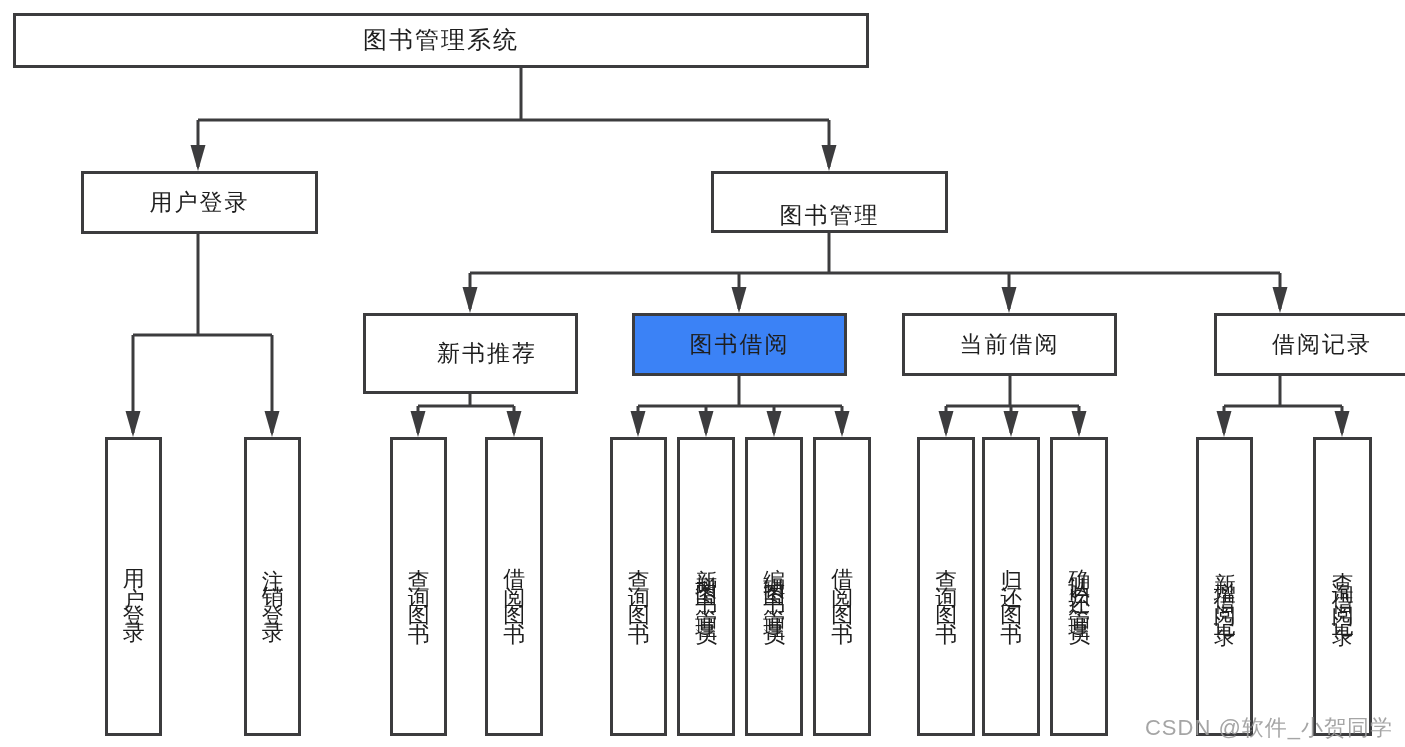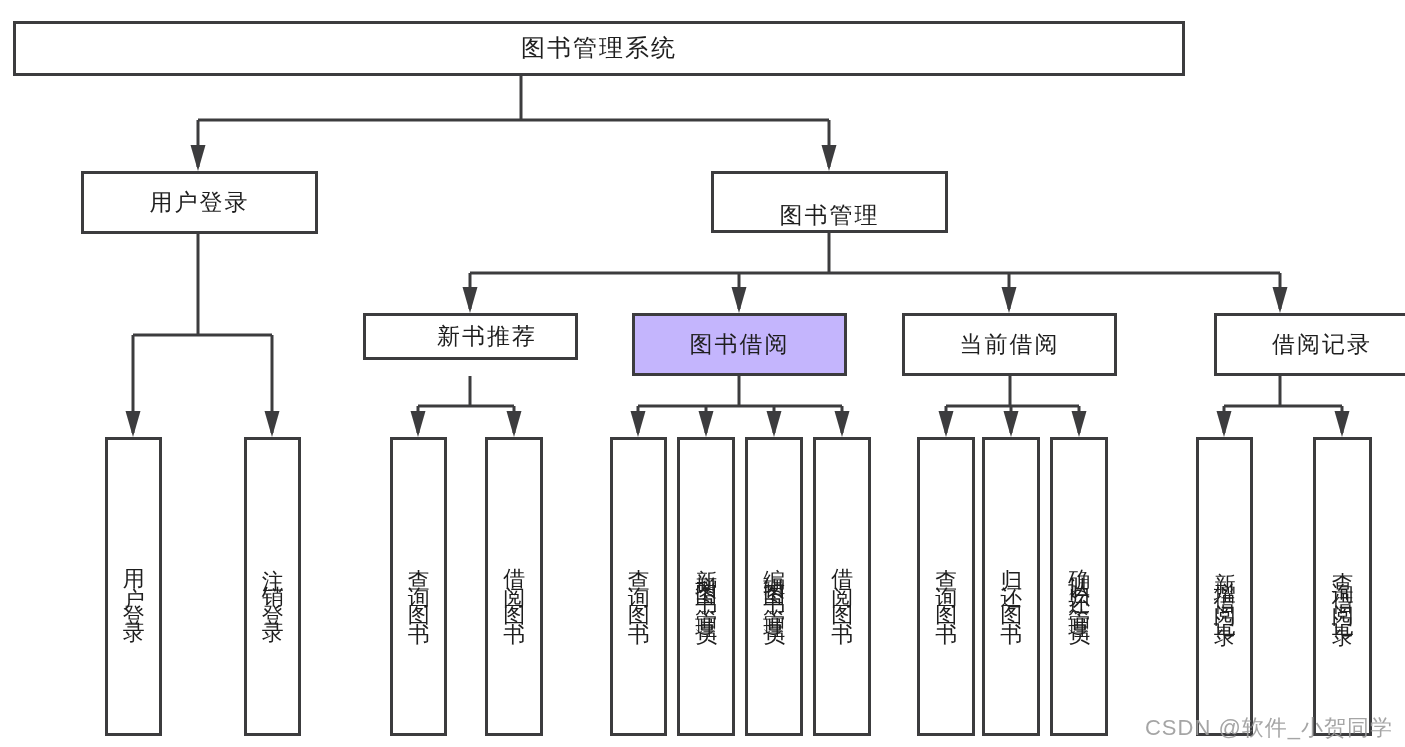--- a/index.html
+++ b/index.html
@@ -108,33 +108,33 @@
       <line x1="1011" y1="406" x2="1011" y2="433" stroke="#3c3c3e" stroke-width="3"></line>
       <polygon points="1003.5,411 1018.5,411 1011,437" fill="#3c3c3e"></polygon>
       <line x1="1079" y1="406" x2="1079" y2="433" stroke="#3c3c3e" stroke-width="3"></line>
       <polygon points="1071.5,411 1086.5,411 1079,437" fill="#3c3c3e"></polygon>
       <line x1="1224" y1="406" x2="1224" y2="433" stroke="#3c3c3e" stroke-width="3"></line>
       <polygon points="1216.5,411 1231.5,411 1224,437" fill="#3c3c3e"></polygon>
       <line x1="1342" y1="406" x2="1342" y2="433" stroke="#3c3c3e" stroke-width="3"></line>
       <polygon points="1334.5,411 1349.5,411 1342,437" fill="#3c3c3e"></polygon>
     </svg>
 
-  <div class="node root" style="left: 13px; top: 13px; width: 1172px; height: 55px; background: rgb(255, 255, 255); margin-top: 8px;">
+  <div class="node root" style="left: 13px; top: 13px; width: 856px; height: 55px; background: rgb(255, 255, 255);">
       <span>图书管理系统</span>
     </div>
     <div class="node" style="left: 81px; top: 171px; width: 237px; height: 63px; background: rgb(255, 255, 255);">
       <span>用户登录</span>
     </div>
     <div class="node" style="left: 711px; top: 171px; width: 237px; height: 62px; background: rgb(255, 255, 255); align-items: flex-end;">
       <span>图书管理</span>
     </div>
-    <div class="node" style="left: 363px; top: 313px; width: 215px; height: 47px; background: rgb(255, 255, 255); padding-left: 33px;">
+    <div class="node" style="left: 363px; top: 313px; width: 215px; height: 81px; background: rgb(255, 255, 255); padding-left: 33px;">
       <span>新书推荐</span>
     </div>
-    <div class="node" style="left: 632px; top: 313px; width: 215px; height: 63px; background: #c4b5fd;">
+    <div class="node" style="left: 632px; top: 313px; width: 215px; height: 63px; background: #3b82f6;">
       <span>图书借阅</span>
     </div>
     <div class="node" style="left: 902px; top: 313px; width: 215px; height: 63px; background: rgb(255, 255, 255);">
       <span>当前借阅</span>
     </div>
     <div class="node" style="left: 1172px; top: 313px; width: 216px; height: 63px; background: rgb(255, 255, 255); margin-left: 42px;">
       <span>借阅记录</span>
     </div>
     <div class="node vertical" style="left: 105px; top: 437px; width: 57px; height: 299px; background: rgb(255, 255, 255); letter-spacing: 18px;">
       <span>用户登录</span>

